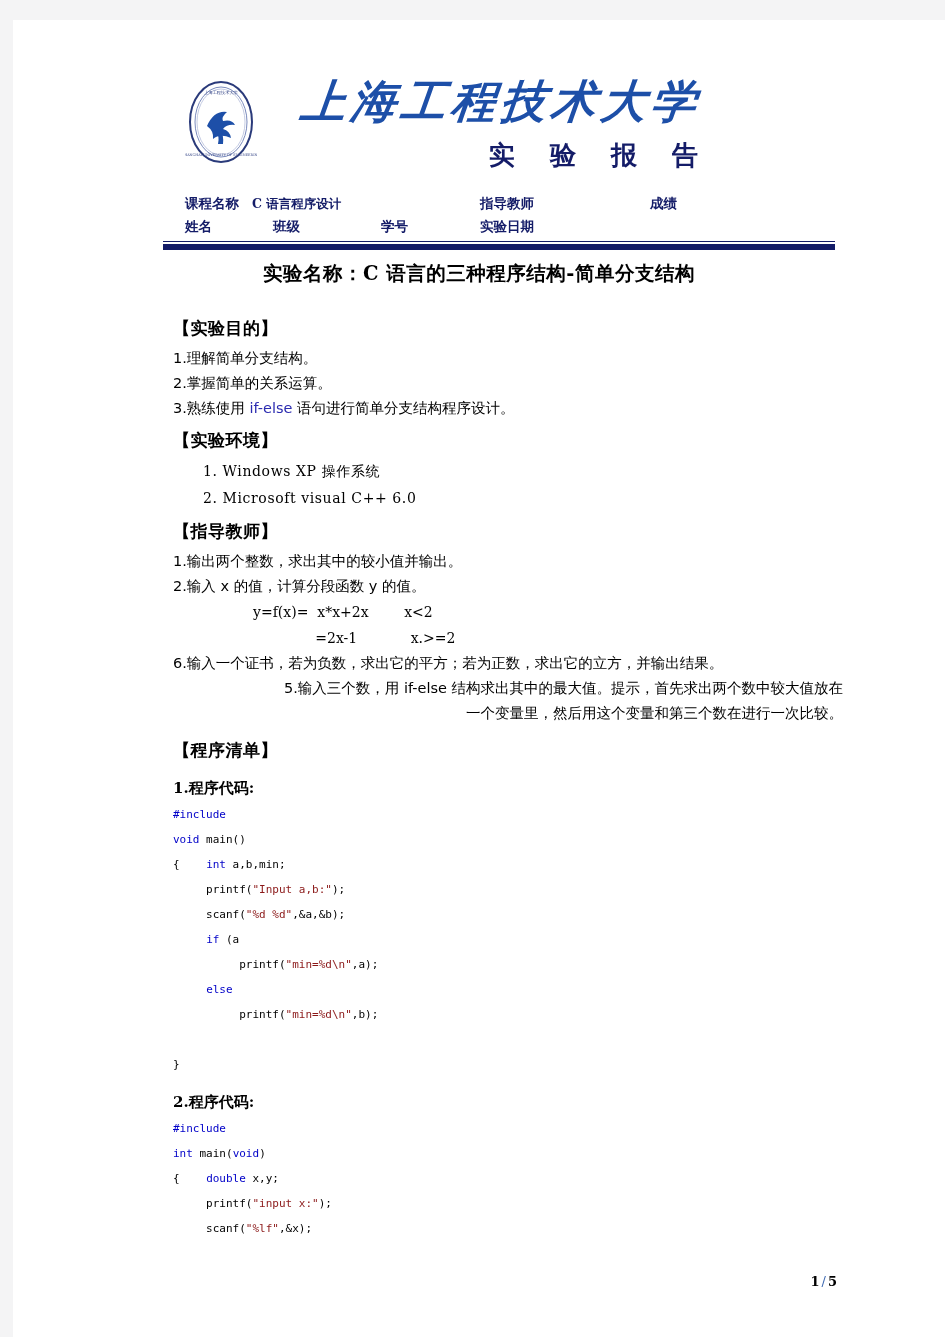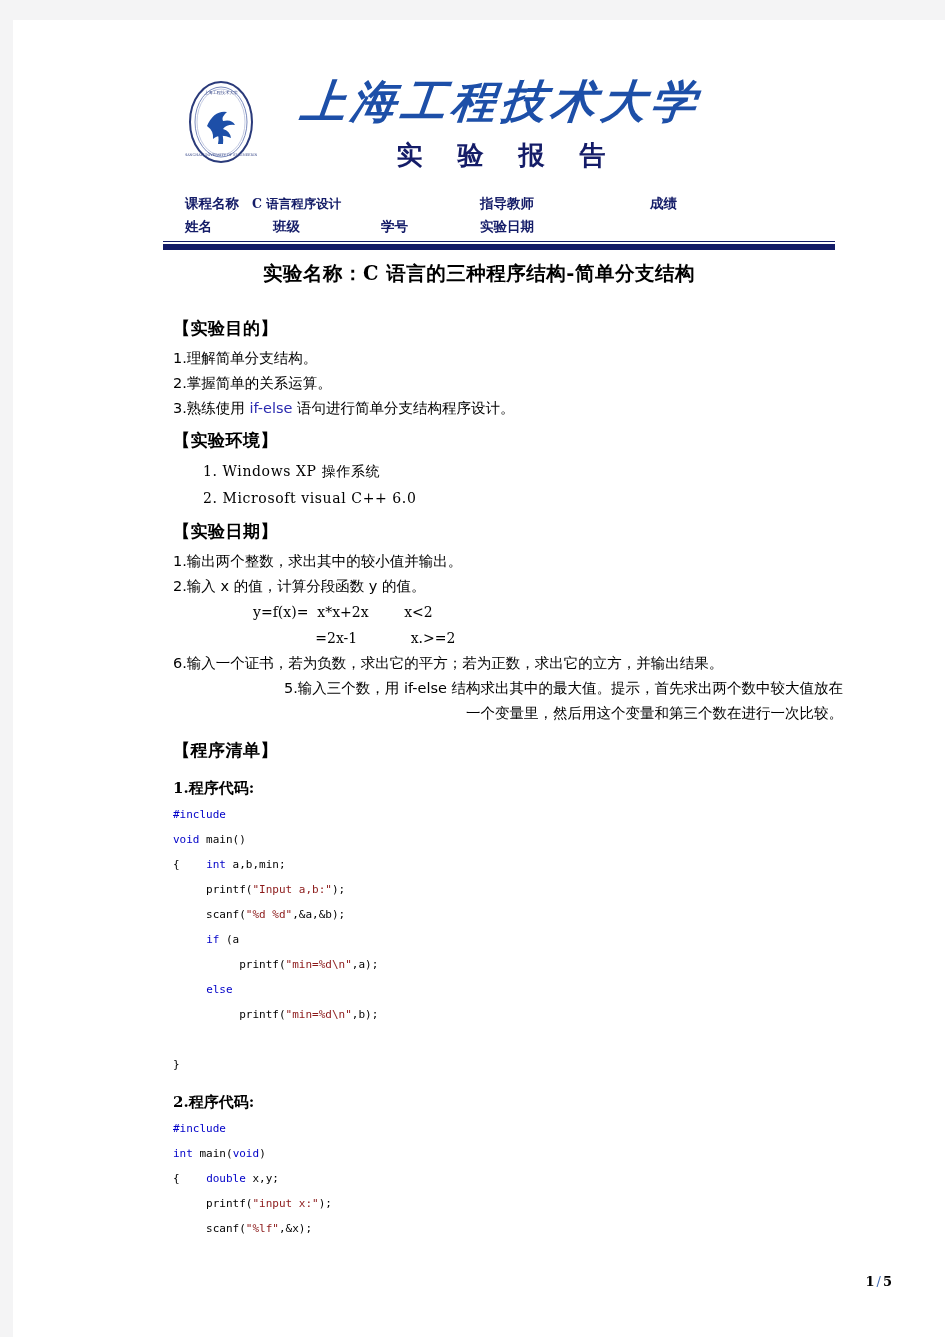--- a/index.html
+++ b/index.html
@@ -65,21 +65,21 @@
   .report-title {
     position: absolute;
     left: 278px;
     top: 68px;
     width: 420px;
     color: #141c68;
     font-family: "DejaVu Serif", serif;
     font-size: 26px;
     font-weight: 700;
     letter-spacing: 13px;
-    text-align: center;
+    text-align: right;
     text-indent: 13px;
     white-space: nowrap;
   }
 
   
   .info-table {
     position: absolute;
     left: 172px;
     top: 172px;
     width: 660px;
@@ -203,21 +203,21 @@
   }
   .code .kw { color: #0000c8; }
   .code .str { color: #8b1818; }
 
   
   .footer {
     position: absolute;
     left: 0;
     bottom: 48px;
     width: 100%;
-    padding-right: 53px;
+    padding-right: 108px;
     box-sizing: border-box;
     text-align: right;
     font-family: "DejaVu Serif", serif;
     font-size: 13px;
     font-weight: 700;
     color: #000;
   }
   .footer .sep { color: #3a66b0; font-weight: 400; padding: 0 2px; }
 </style>
 </head>
@@ -273,21 +273,21 @@
       <div class="item"><span>3.熟练使用 </span><span class="kw">if-else</span><span> 语句进行简单分支结构程序设计。</span></div>
 
       <div class="sec-gap-sm"></div>
 
       <div class="sec-head">【实验环境】</div>
       <div class="item env">1.  Windows XP 操作系统</div>
       <div class="item env">2.  Microsoft visual C++  6.0</div>
 
       <div class="sec-gap-sm"></div>
 
-      <div class="sec-head">【实验日期】</div>
+      <div class="sec-head">【指导教师】</div>
       <div class="item">1.输出两个整数，求出其中的较小值并输出。</div>
       <div class="item">2.输入 x 的值，计算分段函数 y 的值。</div>
       <div class="formula">y=f(x)=  x*x+2x        x&lt;2</div>
       <div class="formula">              =2x-1            x.&gt;=2</div>
       <div class="item">6.输入一个证书，若为负数，求出它的平方；若为正数，求出它的立方，并输出结果。</div>
       <div class="item-wrap"><span>5.输入三个数，用 </span><span class="kw">if-else</span><span> 结构求出其中的最大值。提示，首先求出两个数中较大值放在</span><span class="l2">一个变量里，然后用这个变量和第三个数在进行一次比较。</span></div>
 
       <div class="sec-gap"></div>
 
       <div class="sec-head">【程序清单】</div>

